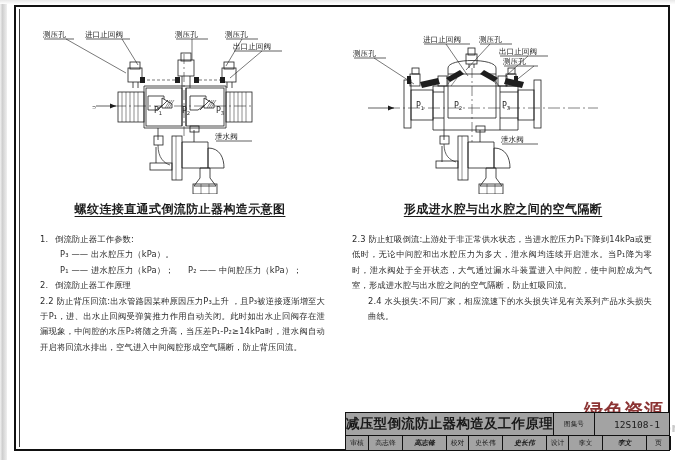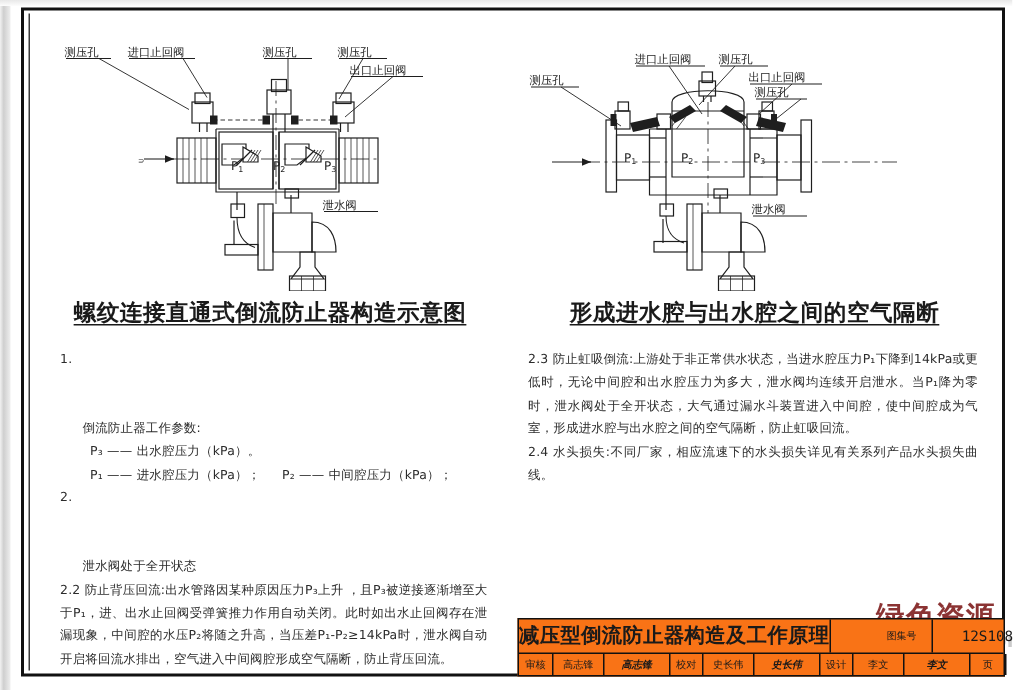--- a/index.html
+++ b/index.html
@@ -17,46 +17,46 @@
       border:2.5px solid #111;box-sizing:border-box;}
   .frame-inner{position:absolute;left:19px;top:9px;width:647px;height:438px;
       border-left:1px solid #3a3a3a;box-sizing:border-box;}
 
   
   .panel{position:absolute;}
   #panel-left{left:30px;top:18px;width:300px;height:200px;}
   #panel-right{left:348px;top:18px;width:310px;height:200px;}
 
   .dgm-title{position:absolute;bottom:0;left:0;width:100%;text-align:center;
-      font-size:15px;font-weight:bold;letter-spacing:.4px;
+      font-size:12px;font-weight:bold;letter-spacing:.4px;
       text-decoration:underline;text-underline-offset:2.5px;white-space:nowrap;}
 
   .svgwrap{position:absolute;left:0;top:0;width:100%;height:176px;}
 
   
   .textcol{position:absolute;font-size:8.3px;line-height:15.4px;
       color:#2b2b2b;letter-spacing:.15px;}
   #text-left{left:40px;top:232px;width:285px;}
   #text-right{left:352px;top:232px;width:300px;}
   .t-row{display:flex;}
   .t-num{width:15px;flex:0 0 15px;}
-  .t-body{flex:1;margin-top:46px;}
+  .t-body{flex:1;}
   .t-sub{display:flex;padding-left:20px;}
   .t-sub .c1{width:128px;flex:0 0 128px;}
   .b{font-weight:normal;}
 
   
   .titleblock{position:absolute;left:345px;top:412px;width:325px;height:39px;
-      border:1.6px solid #111;box-sizing:border-box;background:#f97316;}
+      border:1.6px solid #111;box-sizing:border-box;background:#a3a3a3;}
   .tb-main{position:absolute;left:0;top:0;width:100%;height:23px;
       border-bottom:1.2px solid #111;box-sizing:border-box;display:flex;}
   .tb-title{flex:1;display:flex;align-items:center;justify-content:center;
       font-size:13.5px;font-weight:bold;letter-spacing:.3px;white-space:nowrap;}
   .tb-atlas-lbl{width:40px;flex:0 0 40px;border-left:1.2px solid #111;
-      display:flex;align-items:center;justify-content:center;font-size:6.6px;padding-left:27px;}
+      display:flex;align-items:center;justify-content:center;font-size:6.6px;}
   .tb-atlas-val{width:84px;flex:0 0 84px;border-left:1.2px solid #111;
       display:flex;align-items:center;justify-content:center;
       font-size:9.5px;font-family:"DejaVu Sans Mono","Liberation Mono",monospace;}
   .tb-sign{position:absolute;left:0;top:23px;width:100%;height:14px;display:flex;}
   .tb-sign > div{display:flex;align-items:center;justify-content:center;
       font-size:6.8px;border-left:1.2px solid #111;box-sizing:border-box;
       overflow:hidden;white-space:nowrap;}
   .tb-sign > div:first-child{border-left:none;}
   .cell-lbl{width:22px;flex:0 0 22px;}
   .cell-nm{width:34px;flex:0 0 34px;}
@@ -330,32 +330,32 @@
   </div>
   <div class="t-sub">
     <span>P₃ —— 出水腔压力（kPa）。</span>
   </div>
   <div class="t-sub">
     <span class="c1">P₁ —— 进水腔压力（kPa）；</span>
     <span>P₂ —— 中间腔压力（kPa）；</span>
   </div>
   <div class="t-row">
     <span class="t-num">2.</span>
-    <span class="t-body">泄水阀处于全开状态</span>
+    <span class="t-body">倒流防止器工作原理</span>
   </div>
   <div style="text-align:justify;">
     <span class="b">2.2 防止背压回流:</span><span>出水管路因某种原因压力P₃上升 ，且P₃被逆接逐渐增至大于P₁，进、出水止回阀受弹簧推力作用自动关闭。此时如出水止回阀存在泄漏现象，中间腔的水压P₂将随之升高，当压差P₁-P₂≥14kPa时，泄水阀自动开启将回流水排出，空气进入中间阀腔形成空气隔断，防止背压回流。</span>
   </div>
 </div>
 
 <div class="textcol" id="text-right">
   <div style="text-align:justify;">
     <span class="b">2.3 防止虹吸倒流:</span><span>上游处于非正常供水状态，当进水腔压力P₁下降到14kPa或更低时，无论中间腔和出水腔压力为多大，泄水阀均连续开启泄水。当P₁降为零时，泄水阀处于全开状态，大气通过漏水斗装置进入中间腔，使中间腔成为气室，形成进水腔与出水腔之间的空气隔断，防止虹吸回流。</span>
   </div>
-  <div style="text-align:justify;">
+  <div style="text-align:justify;margin-left:16px;">
     <span>2.4 水头损失:</span><span>不同厂家，相应流速下的水头损失详见有关系列产品水头损失曲线。</span>
   </div>
 </div>
 
 <div class="wm" id="wm-cn">绿色资源网</div>
 <div class="wm" id="wm-url">www.downcc.com</div>
 
 <div class="titleblock">
   <div class="tb-main">
     <div class="tb-title">减压型倒流防止器构造及工作原理</div>

